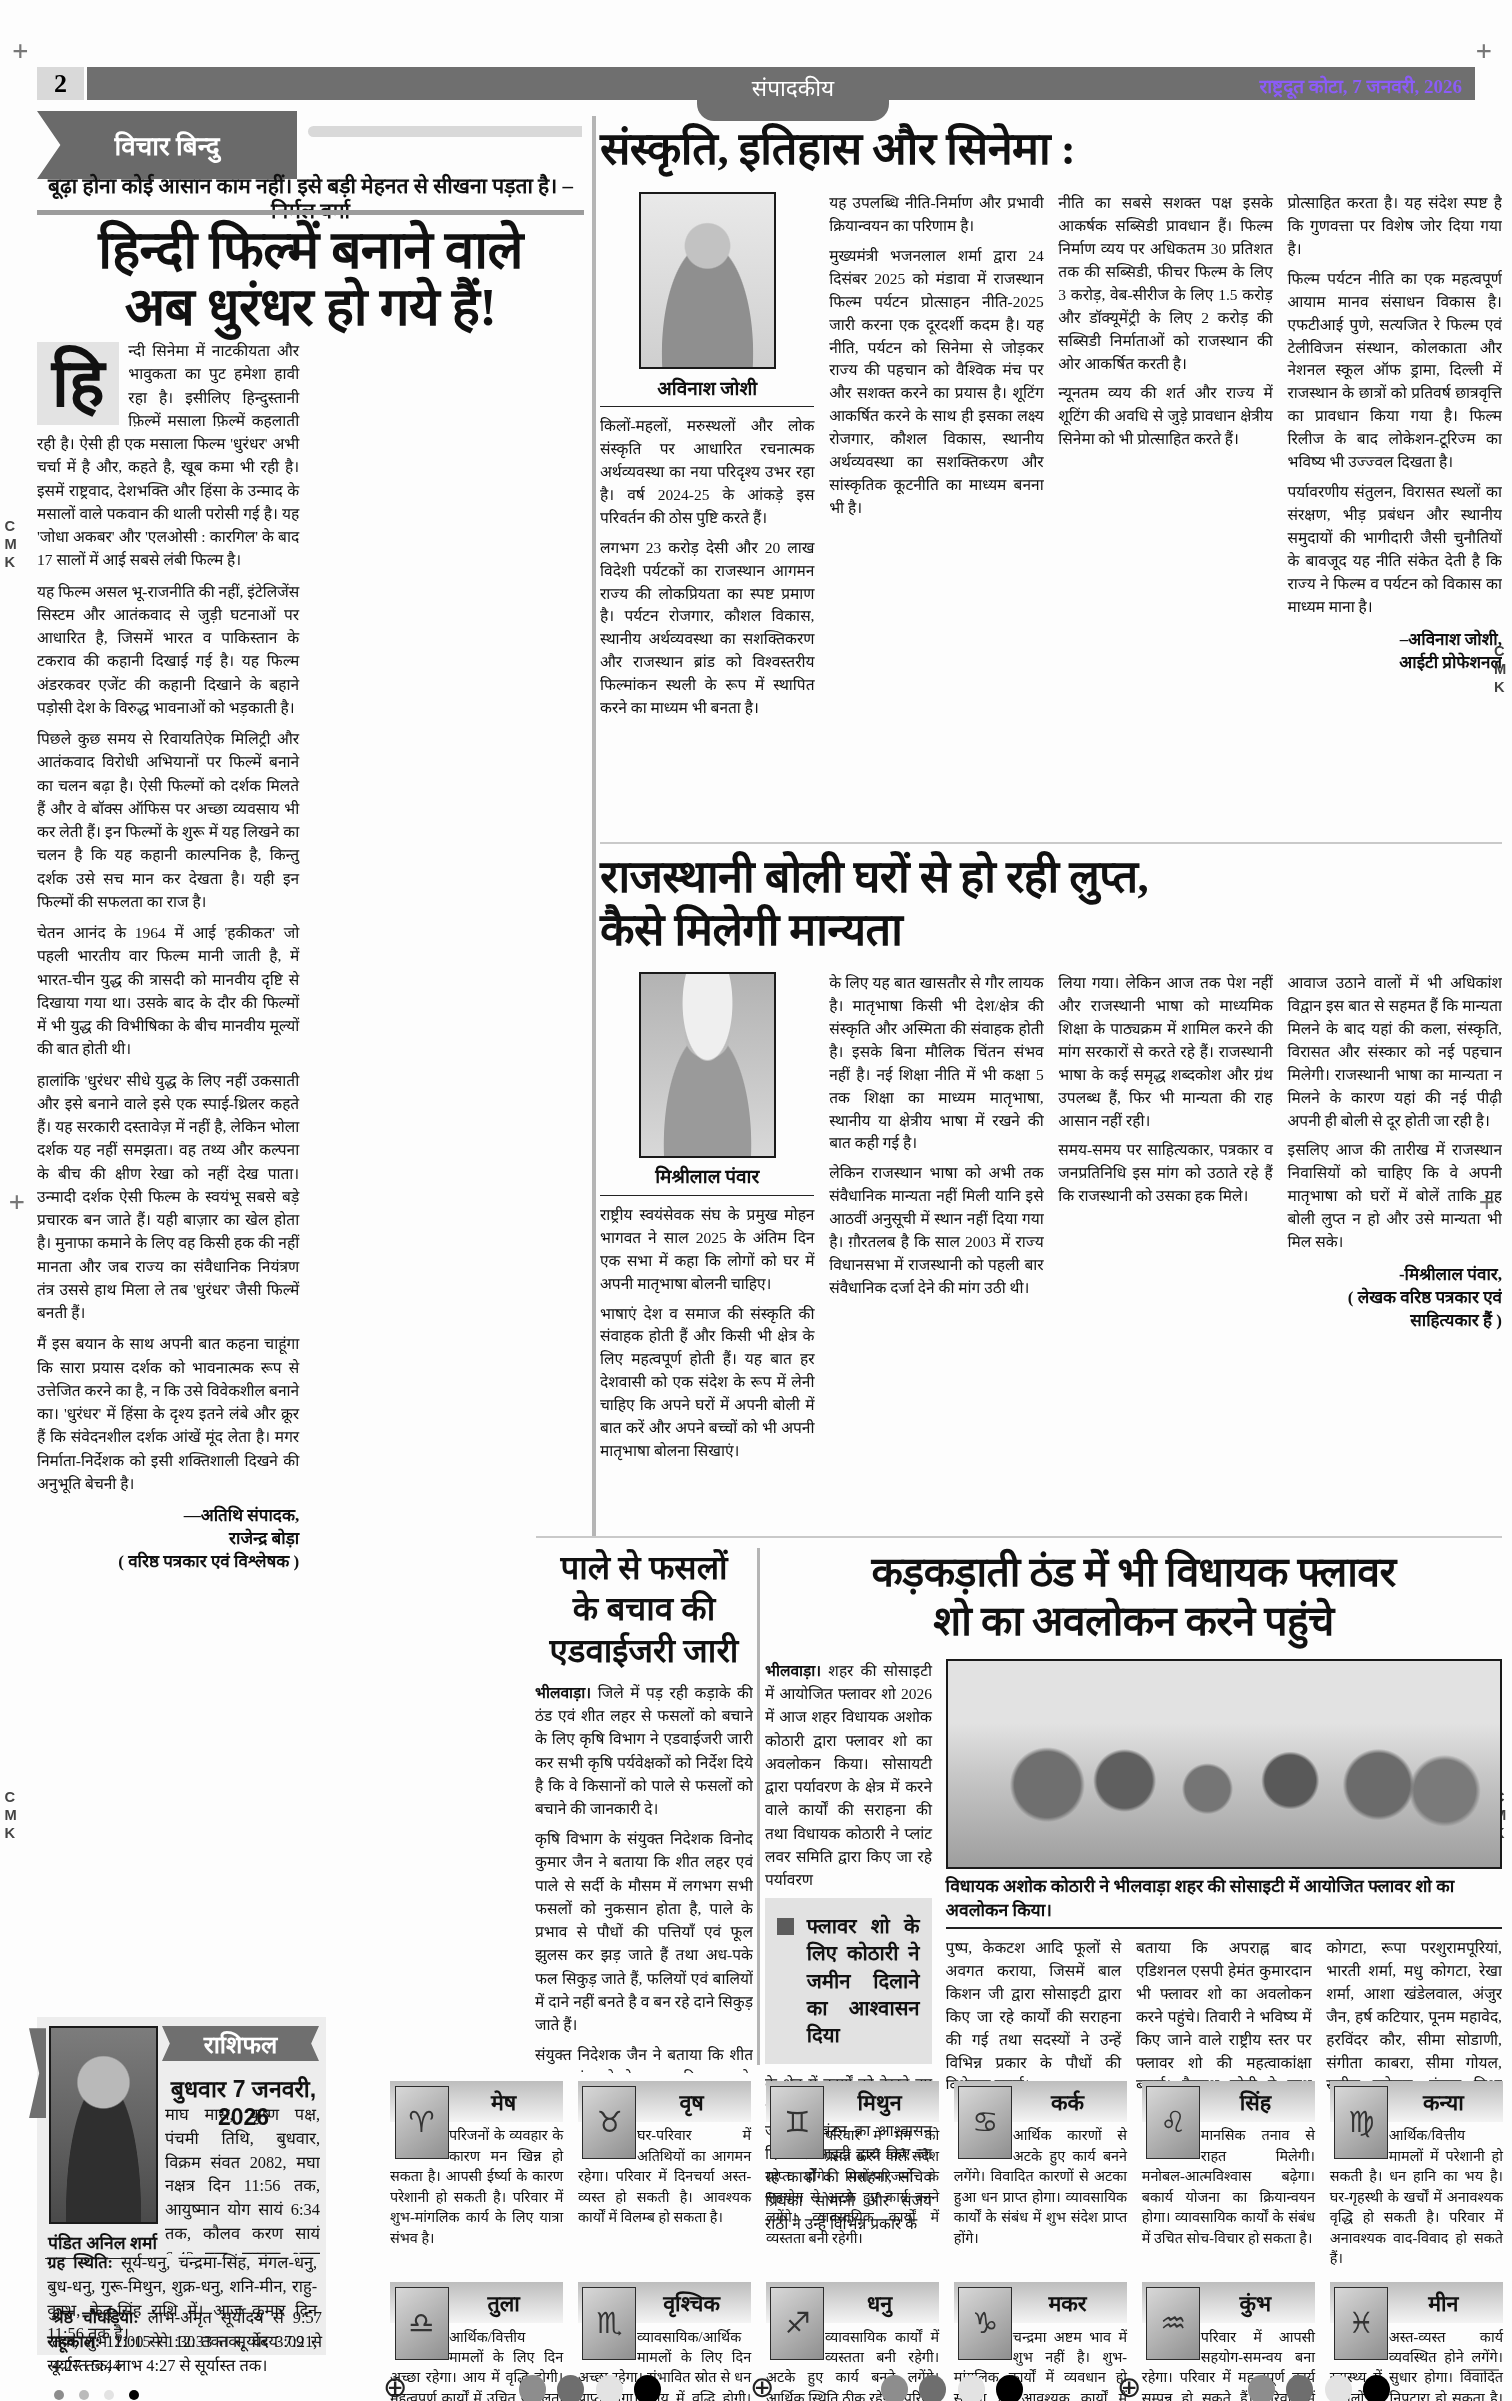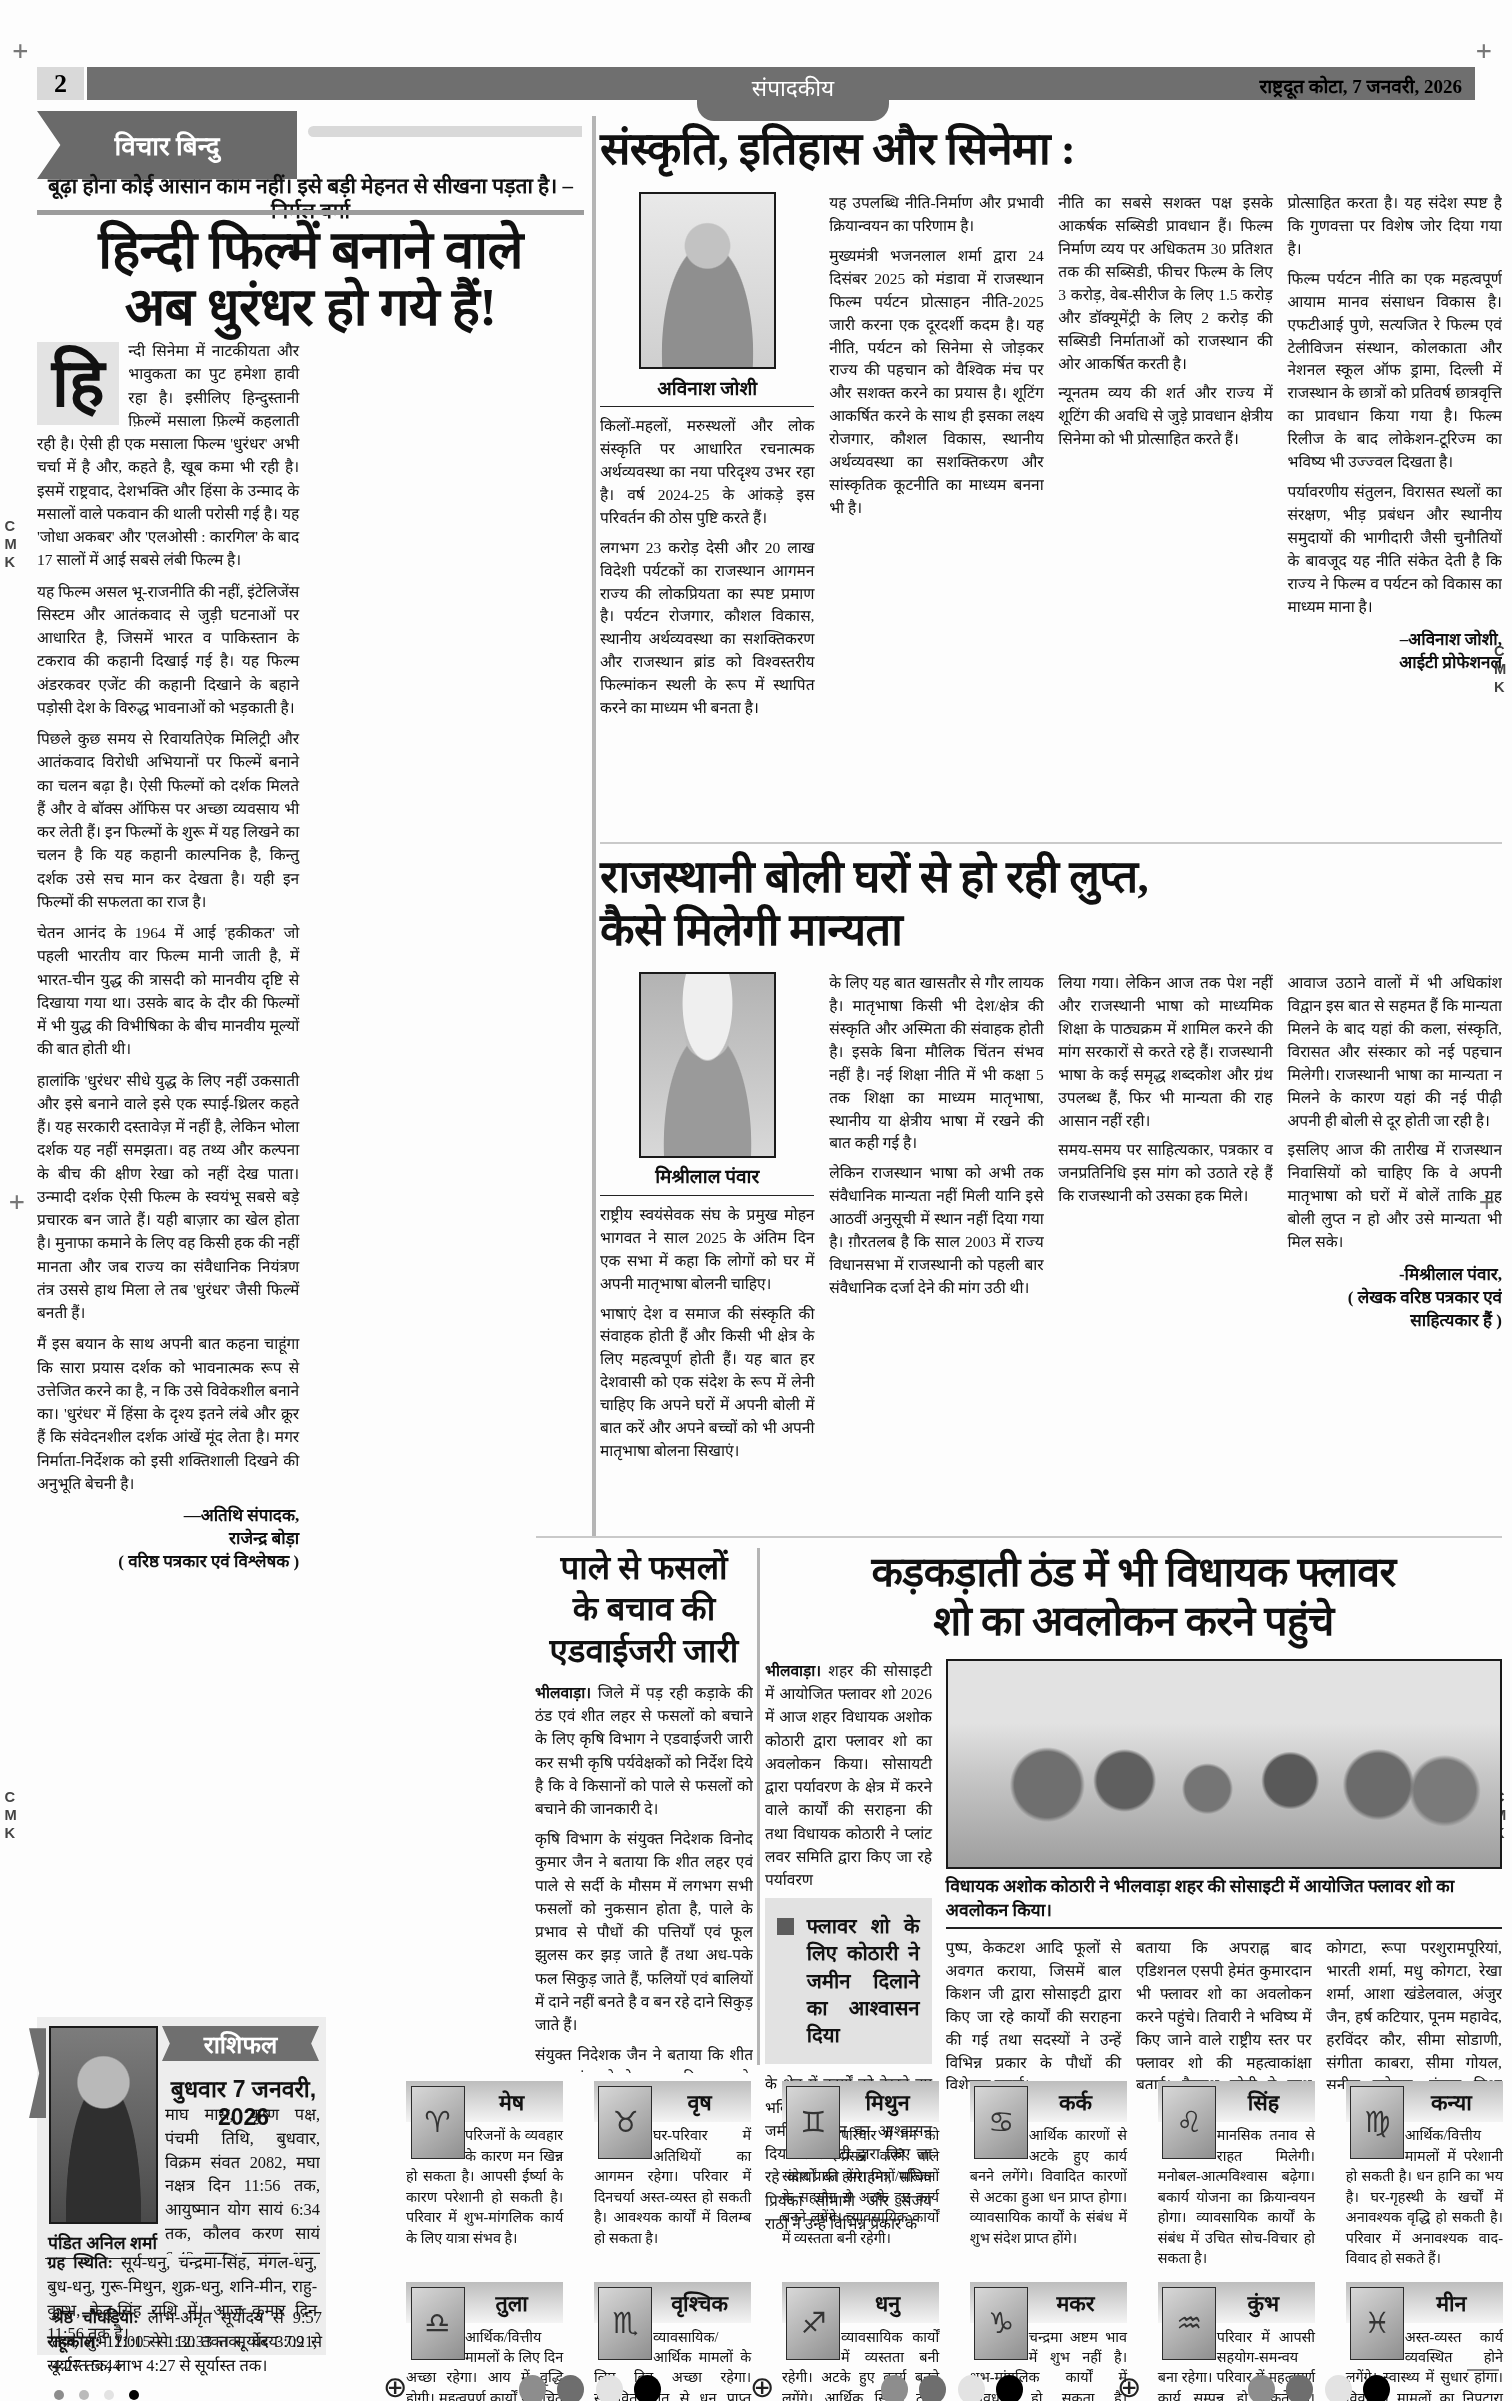--- a/index.html
+++ b/index.html
@@ -15,21 +15,21 @@
   .dotquad{display:flex;gap:11.3px;align-items:center;}
   .dotquad i{display:block;width:27px;height:29px;border-radius:50%;}
   .minidots{display:flex;gap:14.7px;align-items:center;}
   .minidots i{display:block;width:10.2px;height:10.2px;border-radius:50%;}
   
   .pagenum{background:#d9d9d9;color:#000;font-weight:bold;font-size:26px;
            display:flex;align-items:center;justify-content:center;}
   .hbar{background:#6f6f6f;}
   .htab{background:#6f6f6f;border-radius:0 0 17px 17px;}
   .hsection{color:#fff;font-weight:normal;font-size:22.6px;text-align:center;}
-  .hdate{color:#000000;font-weight:bold;font-size:19px;text-align:right;}
+  .hdate{color:#8b5cf6;font-weight:bold;font-size:19px;text-align:right;}
   
   .flag{background:#6a6a6a;color:#fff;font-weight:bold;font-size:26px;
         display:flex;align-items:center;justify-content:center;
         clip-path:polygon(0 0,100% 0,100% 100%,0 100%,9% 50%);}
   .flagbar{background:#d9d9d9;border-radius:6.8px 0 0 6.8px;}
   .quote{font-weight:bold;font-size:21px;text-align:center;line-height:1.2;}
   .qrule{background:#9c9c9c;}
   .headline-xl{font-weight:bold;font-size:53px;line-height:1.08;text-align:center;letter-spacing:-0.6px;}
   .leftbody{column-count:2;column-gap:22.6px;column-fill:auto;
             font-size:15.5px;line-height:1.5;overflow:hidden;}
@@ -52,21 +52,21 @@
   .headline-f{font-weight:bold;font-size:41px;line-height:1.2;text-align:center;letter-spacing:-0.6px;}
   .smalltext{font-size:15.5px;line-height:1.5;}
   .smalltext p{margin:0 0 6.8px 0;}
   .dateline{font-weight:bold;}
   .graybox{background:#e2e2e2;display:flex;gap:12.4px;padding:14.7px 12.4px;align-items:flex-start;}
   .graybox .sq{width:17px;height:17px;background:#5c5c5c;flex:0 0 auto;margin-top:5.6px;}
   .graybox .txt{font-weight:bold;font-size:20.3px;line-height:1.35;}
   .fcaption{font-weight:bold;font-size:17.5px;border-bottom:2.3px solid #222;padding:4.5px 0 5.6px 0;}
   
   .rgrid{display:grid;grid-template-columns:repeat(6,1fr);column-gap:14.7px;row-gap:13.6px;}
-  .sign-cell{position:relative;margin-left:16px;}
+  .sign-cell{position:relative;}
   .sign-head{height:41px;background:linear-gradient(#bdbdbd,#f4f4f4);
              display:flex;align-items:center;justify-content:center;padding-left:54px;}
   .sign-name{font-weight:bold;font-size:21.5px;}
   .sign-icon{position:absolute;top:4.5px;left:4.5px;width:52px;height:71px;
              border:1.7px solid #2c2c2c;background:linear-gradient(140deg,#d8d8d8,#8f8f8f);
              display:flex;align-items:center;justify-content:center;
              font-family:"DejaVu Sans", sans-serif;font-size:29px;color:#333;}
   .sign-body{margin-top:3.4px;}
   .sign-spacer{float:left;width:59px;height:40px;}
   .sign-text{margin:0;font-size:14.4px;line-height:1.42;text-align:justify;}

